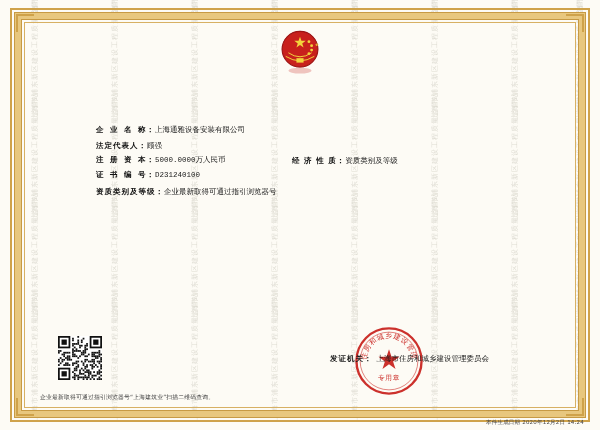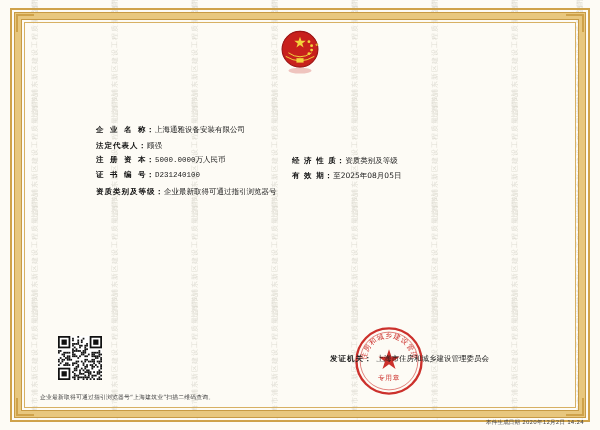--- a/index.html
+++ b/index.html
@@ -323,24 +323,20 @@
       <div class="fcol right">
         <span class="flabel">经 济 性 质：</span>
         <span class="fval">资质类别及等级</span>
       </div>
     </div>
 
     <div class="frow">
       <div class="fcol left">
         <span class="flabel">证 书 编 号：</span>
         <span class="fval">D231240100</span>
-      </div>
-      <div class="fcol right">
-        <span class="flabel">有 效 期：</span>
-        <span class="fval">至2025年08月05日</span>
       </div>
     </div>
 
     <div class="frow" style="margin-top:8px;">
       <div class="fcol left" style="width:auto;">
         <span class="flabel">资质类别及等级：</span>
         <span class="fval">企业最新取得可通过指引浏览器号</span>
       </div>
     </div>
 

